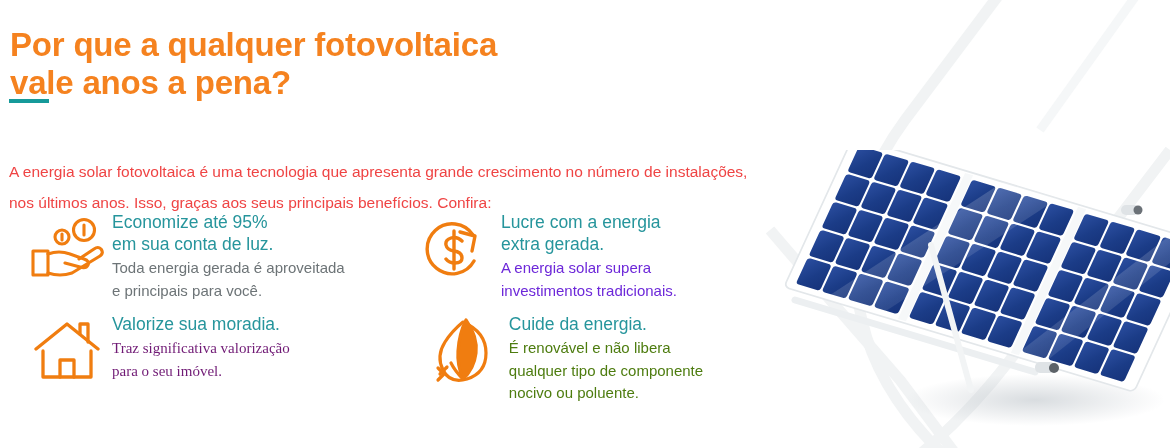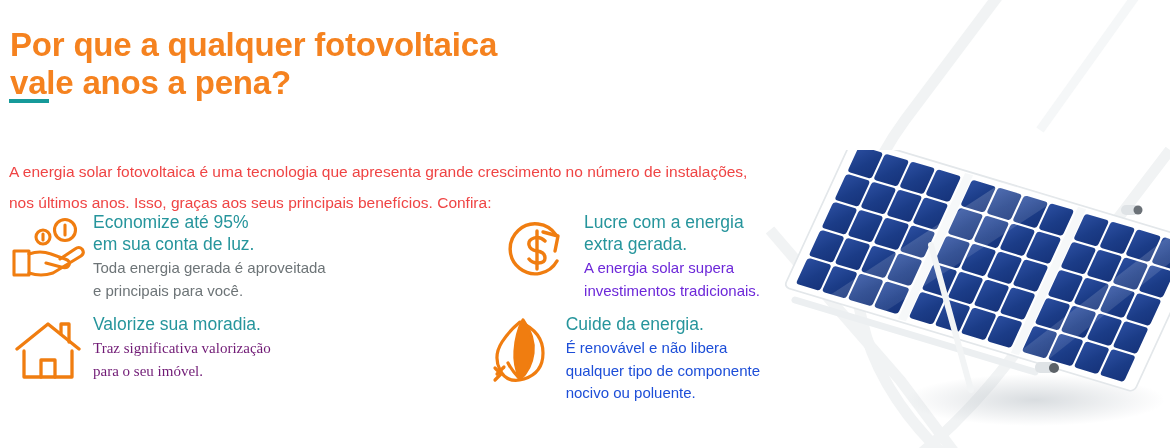--- a/index.html
+++ b/index.html
@@ -71,29 +71,30 @@
   .benefits {
     position: absolute;
     left: 0px;
     top: 206px;
     width: 760px;
     z-index: 3;
   }
   .brow {
     display: flex;
     width: 760px;
+    margin-left: 19px;
   }
   .brow + .brow { margin-top: 6px; gap: 16px; }
 
   .bcell {
     display: flex;
     align-items: flex-start;
   }
   .bcell.c1 { width: 390px; padding-left: 9px; box-sizing: border-box; }
-  .bcell.c2 { width: 370px; padding-left: 8px; box-sizing: border-box; justify-content: flex-end; }
+  .bcell.c2 { width: 370px; padding-left: 8px; box-sizing: border-box; }
 
   .bicon {
     width: 78px;
     min-width: 78px;
     height: 86px;
     display: flex;
     align-items: center;
     justify-content: center;
     color: #f07d10;
   }
@@ -220,21 +221,21 @@
           <svg width="62" height="72" viewBox="0 0 62 72" fill="none" stroke="currentColor" stroke-width="3.2" stroke-linecap="round" stroke-linejoin="round" aria-hidden="true">
             <path d="M30 7 Q53 17 53 38 Q53 58 34 64 Q17 69 10 55 Q3 41 12 27 Q19 16 30 7 Z"></path>
             <path d="M33 5 Q45 22 43 38 Q41 54 30 64 Q24 50 25 36 Q26 19 33 5 Z" fill="currentColor" stroke="currentColor"></path>
             <path d="M30 64 Q22 56 18 48"></path>
             <path d="M14 52 L7 59"></path>
             <path d="M5 53 L11 59 L5 65"></path>
           </svg>
         </div>
         <div class="btext">
           <p class="btitle" style="color: rgb(38, 149, 156);">Cuide da energia.</p>
-          <p class="bdesc" style="color: #1d4ed8;">É renovável e não libera
+          <p class="bdesc" style="color: #4d7c0f;">É renovável e não libera
 qualquer tipo de componente
 nocivo ou poluente.</p>
         </div>
       </div>
 
     </div>
 
   </div>
 
   <div class="photo">

